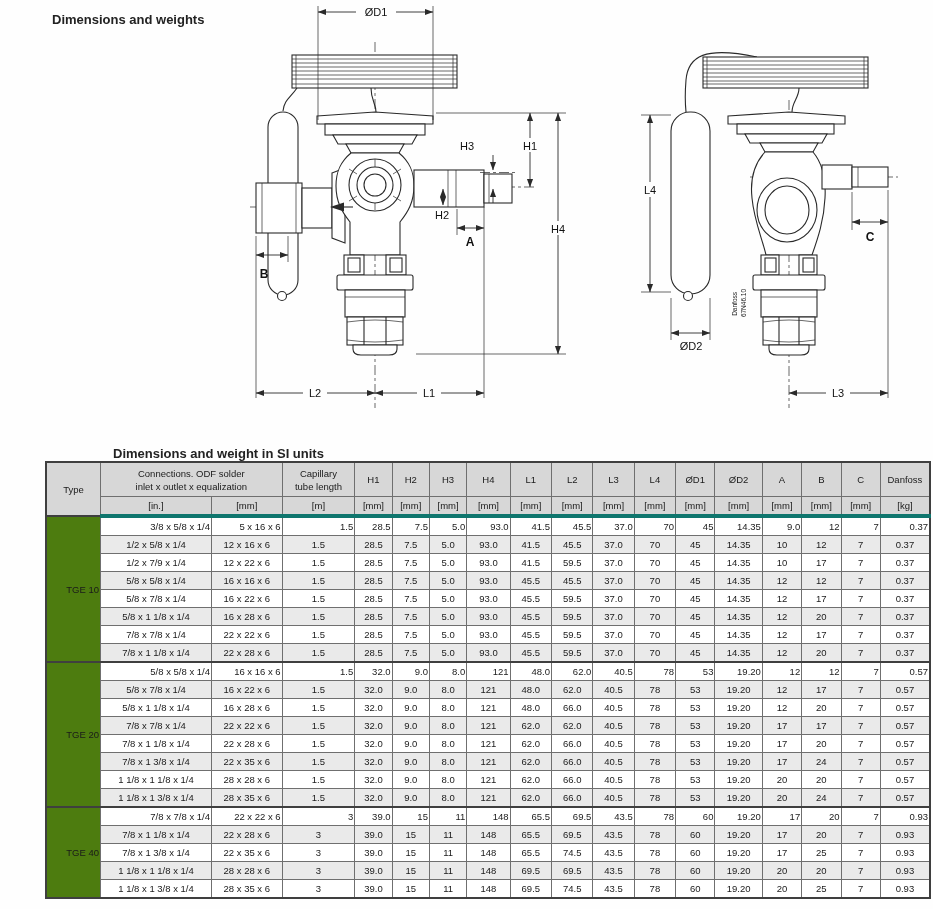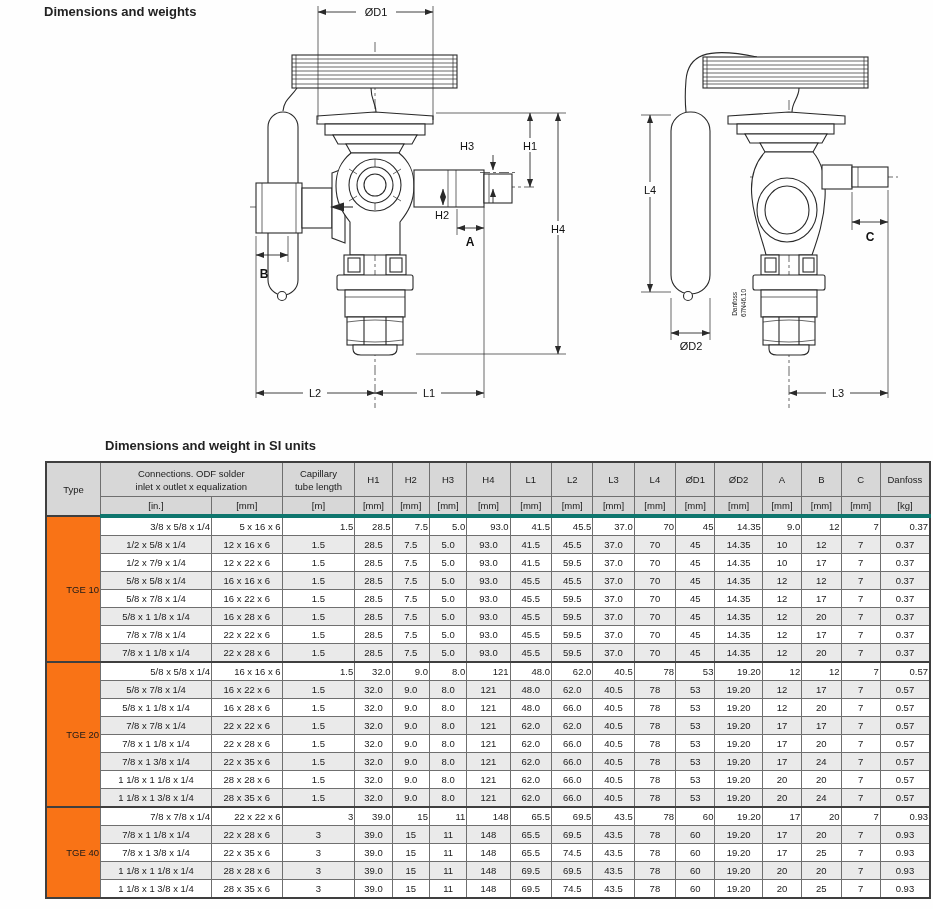--- a/index.html
+++ b/index.html
@@ -1,21 +1,21 @@
 <!DOCTYPE html>
 <html><head>
 <meta charset="utf-8">
 <style>
   html,body { margin:0; padding:0; background:#fff; }
   #page {
     position:relative; width:933px; height:909px; background:#fefefe;
     font-family:"Liberation Sans", sans-serif; color:#1a1a1a; overflow:hidden;
   }
   .heading {
-    position:absolute; margin:0; font:bold 13px "Liberation Sans", sans-serif; color:#222;
+    position:absolute; margin:8px; font:bold 13px "Liberation Sans", sans-serif; color:#222;
   }
   #title-main { left:44px; top:4px; }
   #title-table { left:57px; top:438px;padding-left:48px; }
   #drawing { position:absolute; left:0; top:0; }
 
   
   .ln  { fill:none; stroke:#2a2a2a; stroke-width:1.1; }
   .lnf { fill:#ffffff; stroke:#2a2a2a; stroke-width:1.1; }
   .thin{ fill:none; stroke:#2a2a2a; stroke-width:0.7; }
   .cl  { fill:none; stroke:#2a2a2a; stroke-width:0.7; stroke-dasharray:10 3 3 3; }
@@ -33,21 +33,21 @@
     border:2px solid #3f3f3f;
   }
   #spec-table th, #spec-table td {
     border:1px solid #6f6f6f; text-align:center; vertical-align:middle;
     height:17px; padding:0 1px; font-weight:normal; overflow:hidden; white-space:nowrap;
     background:#fff;
   }
   #spec-table thead th { background:#d7d7d7; }
   #spec-table tr.hrow1 th { height:33px; line-height:13px; }
   #spec-table tr.hrow2 th { border-bottom:4px solid #0f766e; }
-  #spec-table td.type-cell { background:#f97316; }
+  #spec-table td.type-cell { background:#4d7c0f; }
   #spec-table tr.alt td { background:#eaeaea; }
   #spec-table tr.group-start td { border-top:2px solid #3f3f3f;text-align:right; }
 </style>
 </head>
 <body>
 
 <div id="page">
 
   <svg id="drawing" width="933" height="440" viewBox="0 0 933 440">
     <defs>

